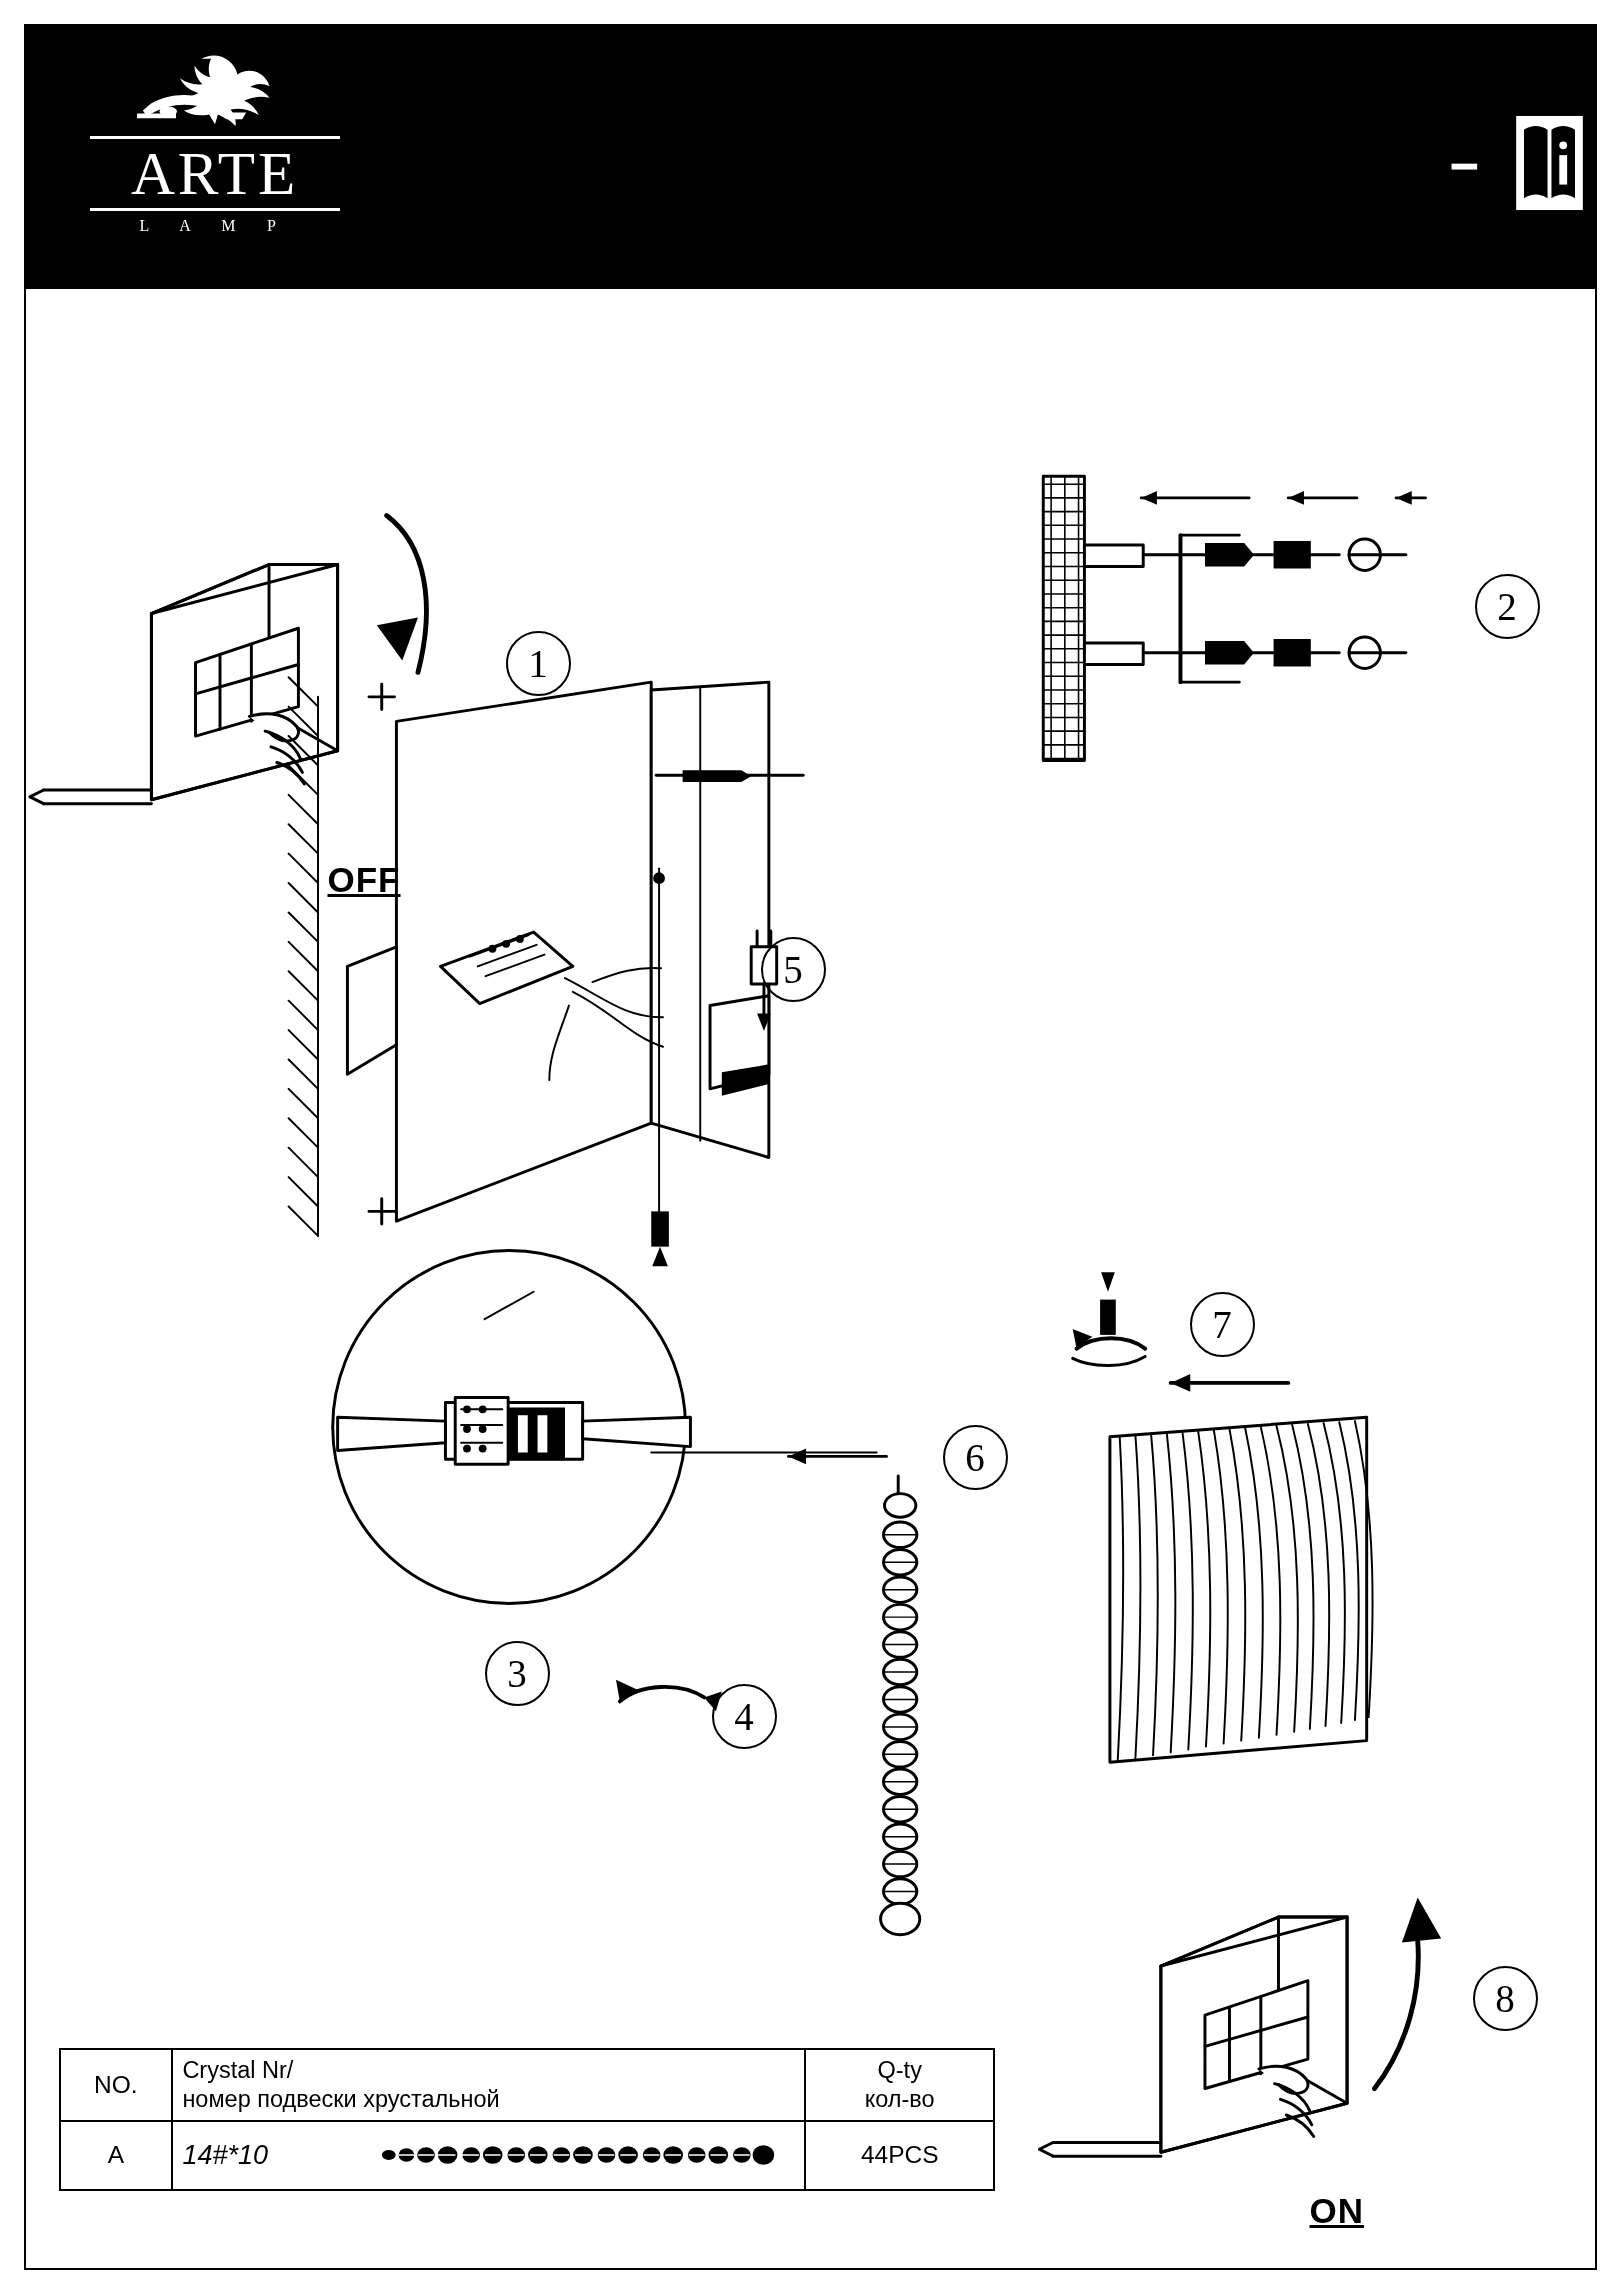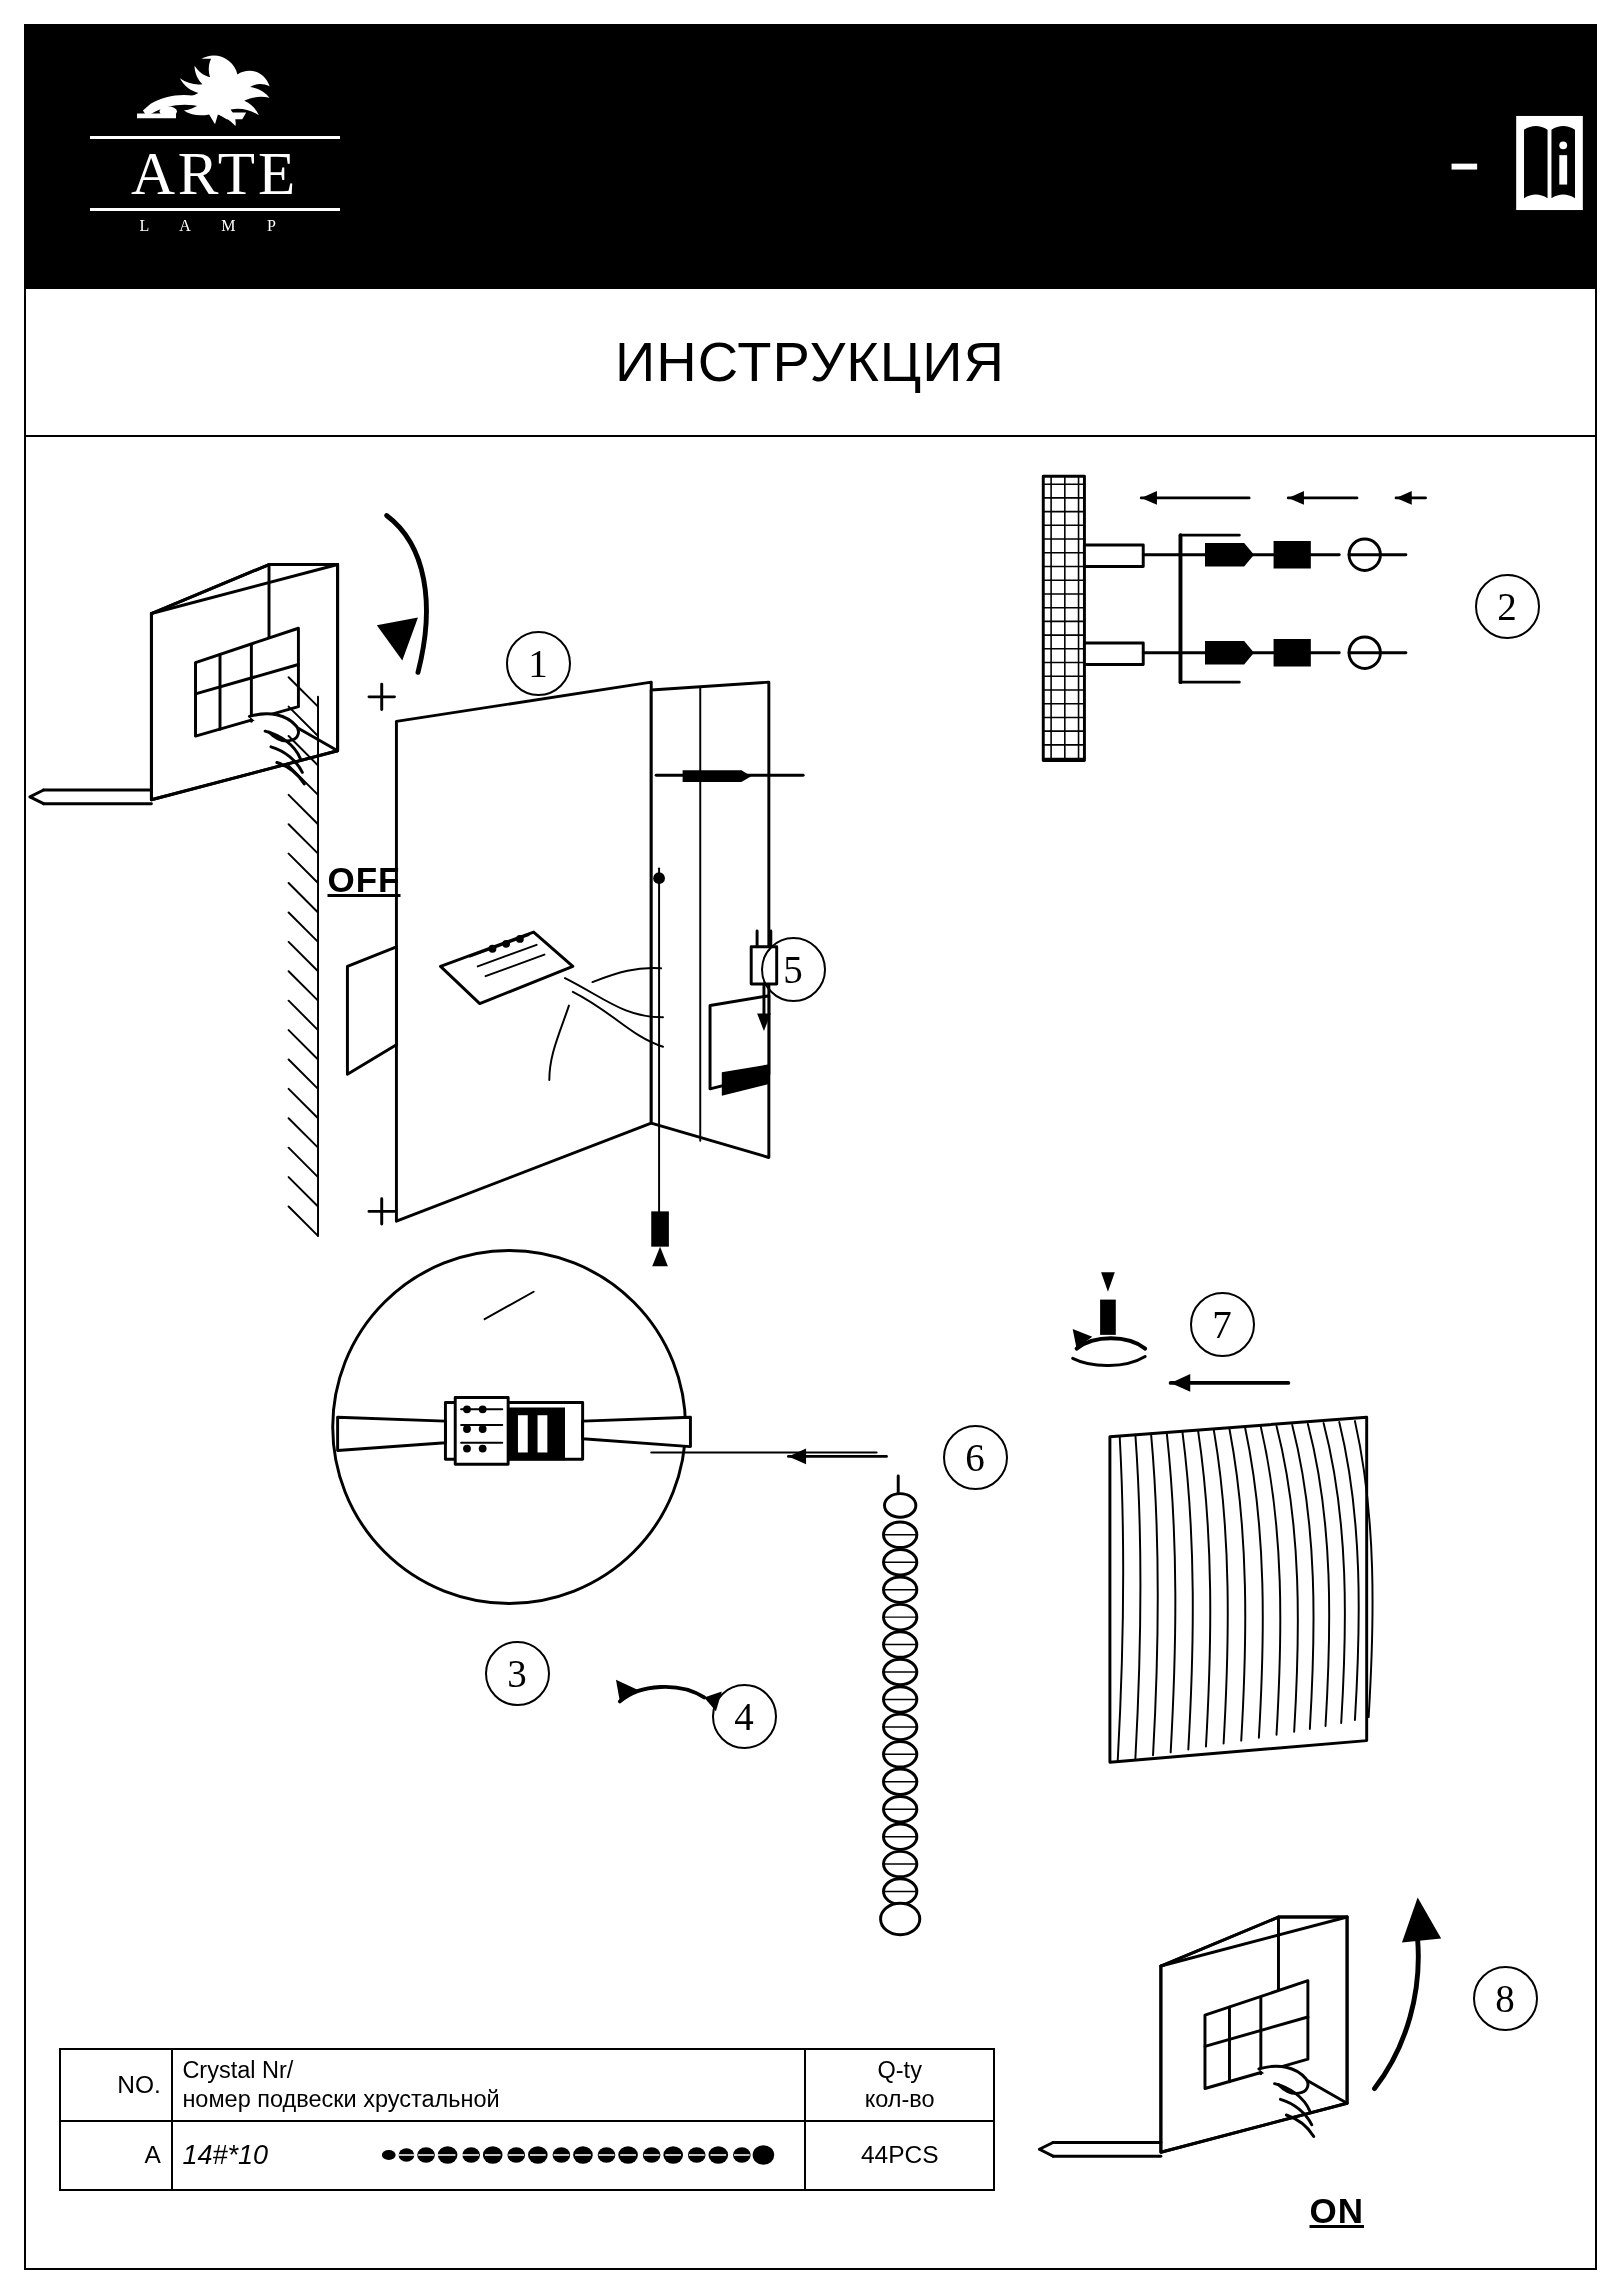--- a/index.html
+++ b/index.html
@@ -165,21 +165,21 @@
     border-collapse: collapse;
     font-size: 21.6px;
   }
   .parts-table td, .parts-table th {
     border: 2px solid #000;
     padding: 5.9px 9.8px;
     vertical-align: middle;
     font-weight: 400;
     text-align: left;
   }
-  .parts-table .col-no { width: 90px; text-align: right; font-size: 24.5px; }
+  .parts-table .col-no { width: 90px; text-align: center; font-size: 24.5px; }
   .parts-table .col-qty { width: 167px; text-align: center; }
   .parts-table th { font-size: 23.5px; }
   .hdr-no { text-align: center; font-size: 26.5px; }
   .hdr-name { line-height: 29px; font-size: 23.5px; }
   .hdr-qty { text-align: center; line-height: 29px; font-size: 23.5px; }
   .row-no { text-align: center; font-size: 24.5px; }
   .row-name { font-size: 27px; position: relative; height: 55px; font-style: italic; }
   .row-name .chain-svg { position: absolute; right: 17.6px; top: 50%; transform: translateY(-50%); }
   .row-qty { text-align: center; font-size: 24.5px; }
 </style>
@@ -217,21 +217,20 @@
 
     <svg class="manual-icon" viewBox="0 0 72 100">
       <rect x="2" y="2" width="68" height="96" fill="#fff"></rect>
       <path d="M10 16c8-5 16-5 24 0v70c-8-5-16-5-24 0z" fill="#000"></path>
       <path d="M38 16c8-5 16-5 24 0v70c-8-5-16-5-24 0z" fill="#000"></path>
       <circle cx="50" cy="32" r="4" fill="#fff"></circle>
       <rect x="46" y="42" width="8" height="30" fill="#fff"></rect>
     </svg>
   </div>
 
-  <div class="ru-title">ИНСТРУКЦИЯ</div>
 
   <div class="canvas">
     <svg width="1573" height="1832" viewBox="0 0 1605 1869" fill="none" stroke="#000" stroke-width="3" stroke-linecap="round" stroke-linejoin="round">
 
       <g>
 
         <path d="M130 180 L250 130 L320 130 L320 320 L130 370 Z" fill="#fff"></path>
         <path d="M130 180 L250 130"></path>
         <path d="M130 180 L130 370 L320 320 L320 130 Z"></path>
         <path d="M320 130 L250 130 L250 280 L320 320"></path>

